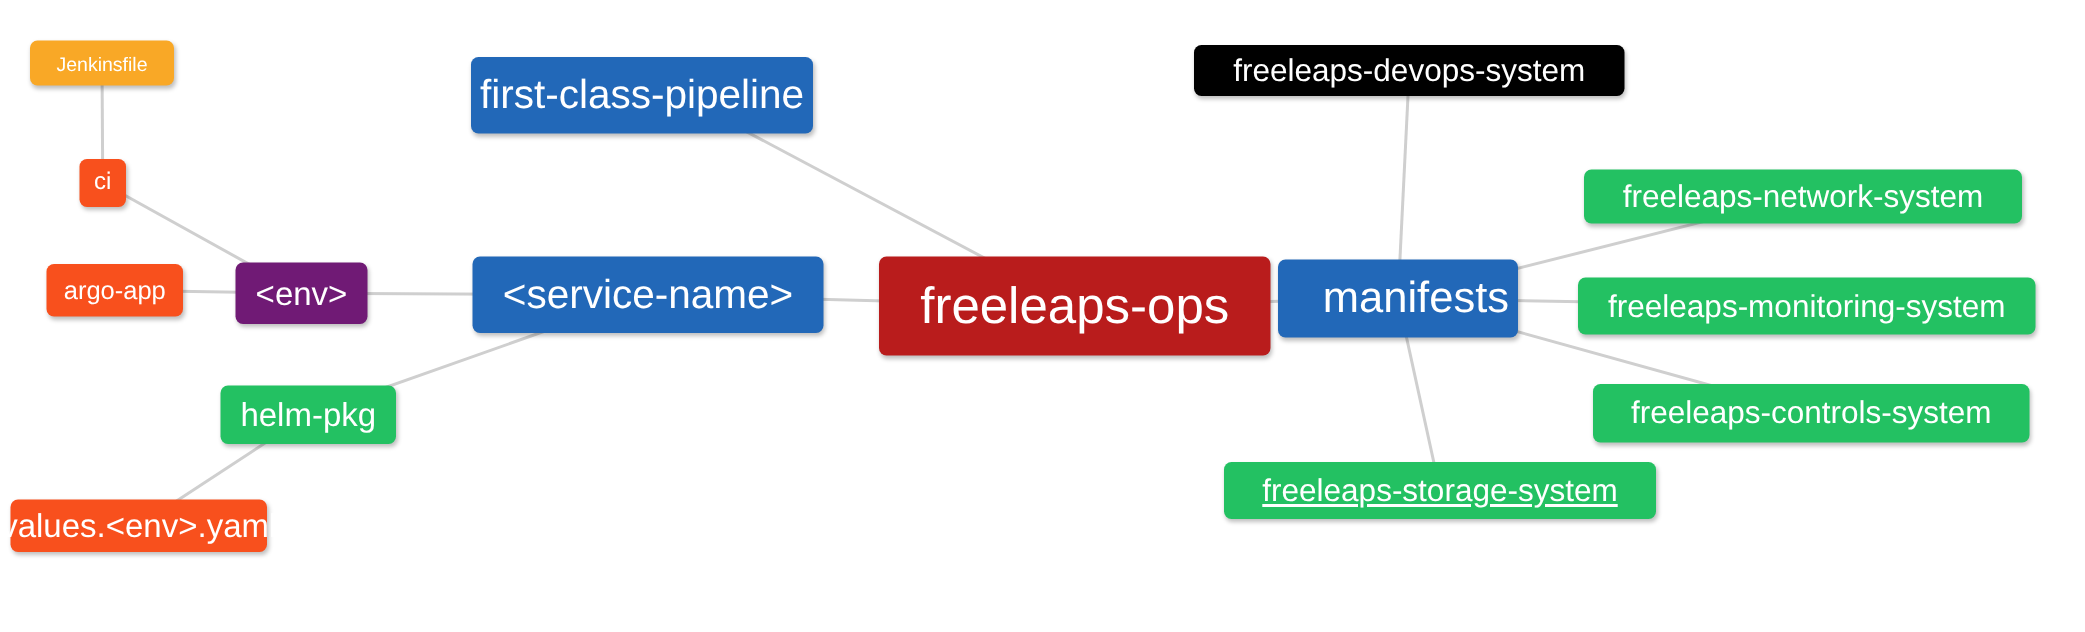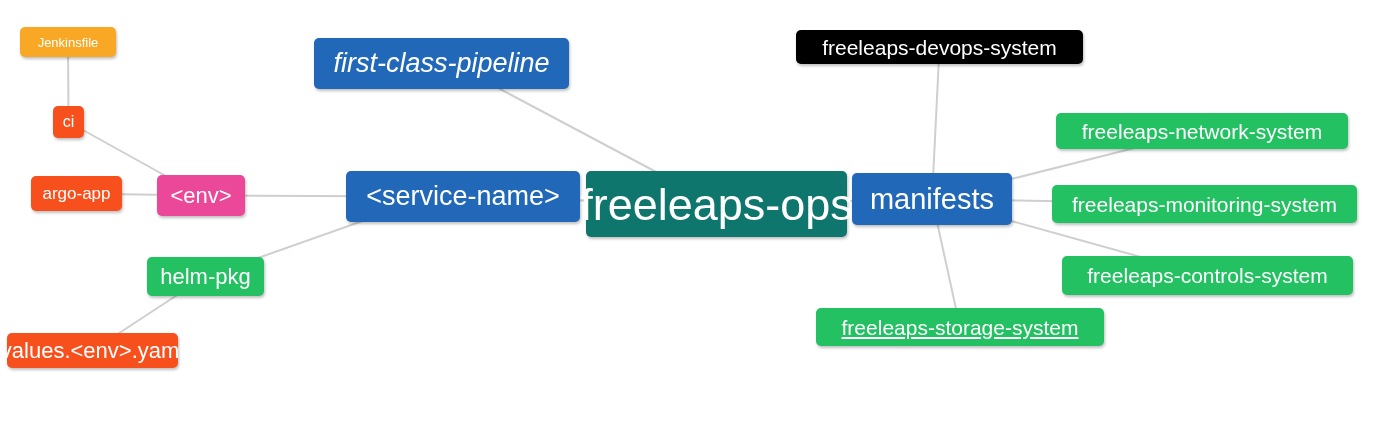--- a/index.html
+++ b/index.html
@@ -67,39 +67,39 @@
   <div class="nodes">
       <div class="node" style="left: 20px; top: 27px; width: 96px; height: 30px; font-size: 13px; background: rgb(249, 168, 38);">
         <span>Jenkinsfile</span>
       </div>
       <div class="node" style="left: 53px; top: 106px; width: 31px; height: 32px; font-size: 16px; background: rgb(248, 80, 29);">
         <span>ci</span>
       </div>
       <div class="node" style="left: 31px; top: 176px; width: 91px; height: 35px; font-size: 17px; background: rgb(248, 80, 29); justify-content: center;">
         <span>argo-app</span>
       </div>
-      <div class="node" style="left: 157px; top: 175px; width: 88px; height: 41px; font-size: 22px; background: #ec4899;">
+      <div class="node" style="left: 157px; top: 175px; width: 88px; height: 41px; font-size: 22px; background: #701a75;">
         <span>&lt;env&gt;</span>
       </div>
       <div class="node" style="left: 147px; top: 257px; width: 117px; height: 39px; font-size: 22px; background: rgb(35, 193, 98);">
         <span>helm-pkg</span>
       </div>
       <div class="node" style="left: 7px; top: 333px; width: 171px; height: 35px; font-size: 22px; background: rgb(248, 80, 29);">
         <span>values.&lt;env&gt;.yaml</span>
       </div>
-      <div class="node" style="left: 314px; top: 38px; width: 255px; height: 51px; font-size: 27px; background: rgb(34, 104, 184); font-style: italic;">
+      <div class="node" style="left: 314px; top: 38px; width: 228px; height: 51px; font-size: 27px; background: rgb(34, 104, 184);">
         <span>first-class-pipeline</span>
       </div>
-      <div class="node" style="left: 315px; top: 171px; width: 234px; height: 51px; font-size: 27px; background: rgb(34, 104, 184); margin-left: 31px;">
+      <div class="node" style="left: 315px; top: 171px; width: 234px; height: 51px; font-size: 27px; background: rgb(34, 104, 184);">
         <span>&lt;service-name&gt;</span>
       </div>
-      <div class="node" style="left: 586px; top: 171px; width: 261px; height: 66px; font-size: 45px; background: #0f766e;">
+      <div class="node" style="left: 586px; top: 171px; width: 261px; height: 66px; font-size: 34px; background: #b91c1c;">
         <span>freeleaps-ops</span>
       </div>
-      <div class="node" style="left: 852px; top: 173px; width: 160px; height: 52px; font-size: 29px; background: rgb(34, 104, 184);">
+      <div class="node" style="left: 852px; top: 173px; width: 160px; height: 52px; font-size: 29px; background: rgb(34, 104, 184); justify-content: flex-end;">
         <span>manifests</span>
       </div>
       <div class="node" style="left: 796px; top: 30px; width: 287px; height: 34px; font-size: 21px; background: #000000;">
         <span>freeleaps-devops-system</span>
       </div>
       <div class="node" style="left: 1056px; top: 113px; width: 292px; height: 36px; font-size: 21px; background: rgb(35, 193, 98);">
         <span>freeleaps-network-system</span>
       </div>
       <div class="node" style="left: 1052px; top: 185px; width: 305px; height: 38px; font-size: 21px; background: rgb(35, 193, 98);">
         <span>freeleaps-monitoring-system</span>

